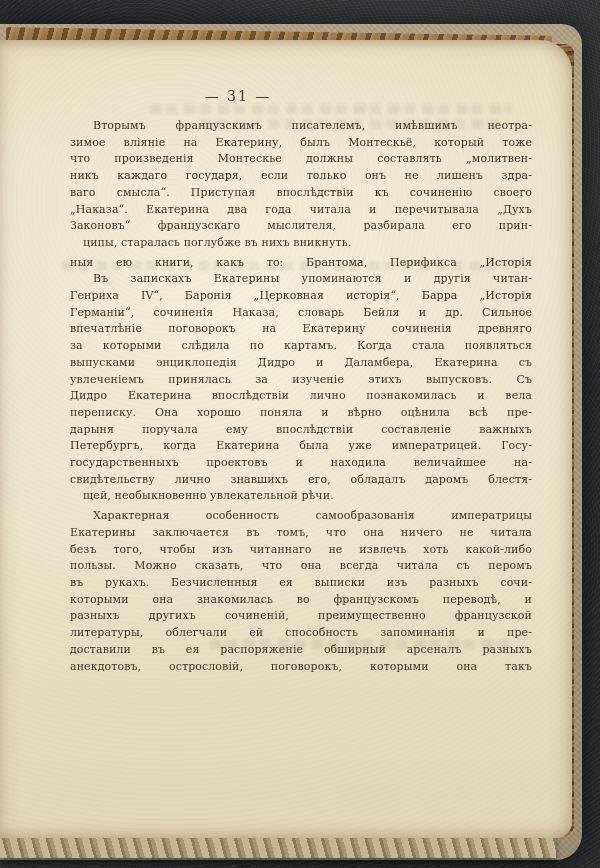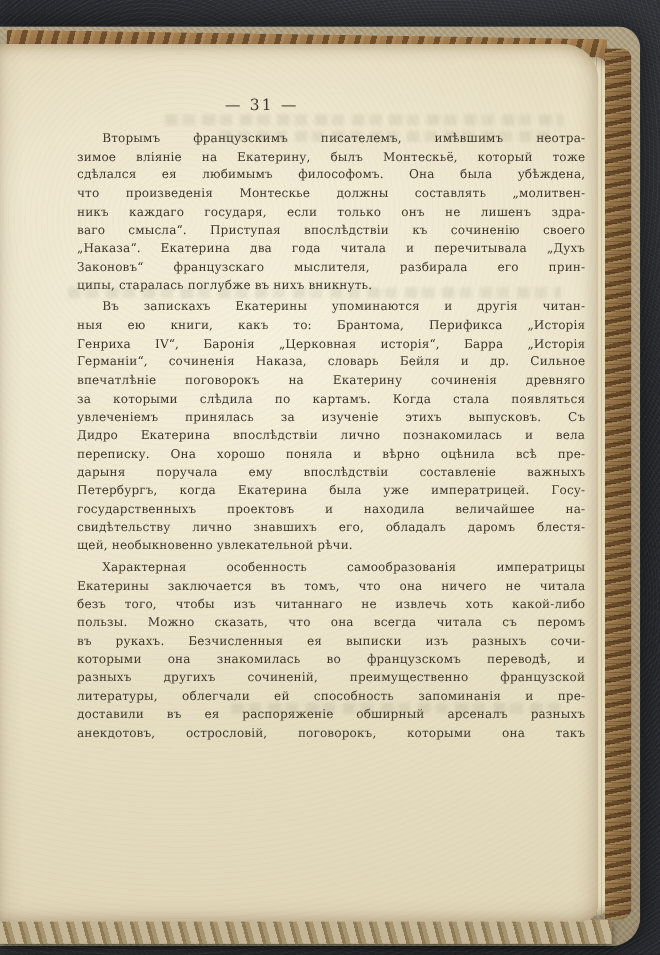--- a/index.html
+++ b/index.html
@@ -68,20 +68,21 @@
     border-radius:0 32px 16px 0;
     background:
       repeating-radial-gradient(circle at 30% 20%, rgba(140,110,70,0.03) 0 1px, transparent 1px 5px),
       radial-gradient(90% 60% at 45% 35%, rgba(255,252,238,0.5), transparent 70%),
       linear-gradient(180deg,#e6dcc0 0%, #ece4cb 16%, #eae2c8 62%, #e0d6b8 100%);
     box-shadow:
       inset -13px 0 18px -10px rgba(130,100,60,0.38),
       inset 0 14px 14px -12px rgba(130,100,60,0.42),
       inset 0 -13px 16px -12px rgba(120,90,55,0.38),
       inset 16px 0 22px -18px rgba(90,70,40,0.28);
+    padding-left: 28px;
   }
   
   .bleed{
     position:absolute;height:10px;opacity:0.32;filter:blur(1.6px);
     background:repeating-linear-gradient(90deg,
       rgba(122,126,102,0.40) 0 11px, rgba(122,126,102,0.06) 11px 16px,
       rgba(122,126,102,0.34) 16px 27px, transparent 27px 34px);
   }
   .bleed.b1{left:150px;top:64px;width:362px;}
   .bleed.b2{left:200px;top:79px;width:300px;}
@@ -92,21 +93,21 @@
     position:absolute;left:62px;top:48px;width:352px;
     text-align:center;font-size:14px;letter-spacing:2px;color:#413a2e;
   }
   .text-block{
     position:absolute;left:70px;top:78px;width:462px;
     font-size:11px;line-height:16.7px;color:#3e372c;letter-spacing:0.1px;
   }
   .para + .para{margin-top:3px;}
   .line{text-align:justify;text-align-last:justify;}
   .line.first{text-indent:23px;}
-  .line.last{text-align-last:left;}
+  .line.last{text-align-last:left;margin-left:13px;}
 </style>
 </head>
 <body>
 
 <div class="scene">
   <div class="leather"></div>
   <div class="cover"></div>
   <div class="top-edge"></div>
   <div class="bottom-weave"></div>
   <div class="stack"></div>
@@ -117,35 +118,35 @@
     <div class="bleed b2"></div>
     <div class="bleed b3"></div>
     <div class="bleed b4"></div>
 
     <div class="page-header">— 31 —</div>
 
     <div class="text-block">
         <div class="para">
           <div class="line first">Вторымъ французскимъ писателемъ, имѣвшимъ неотра-</div>
           <div class="line">зимое вліяніе на Екатерину, былъ Монтескьё, который тоже</div>
-          <div class="line">сдѣлался ея любимымъ философомъ. Она была убѣждена,</div>
           <div class="line">что произведенія Монтескье должны составлять „молитвен-</div>
           <div class="line">никъ каждаго государя, если только онъ не лишенъ здра-</div>
           <div class="line">ваго смысла“. Приступая впослѣдствіи къ сочиненію своего</div>
           <div class="line">„Наказа“. Екатерина два года читала и перечитывала „Духъ</div>
           <div class="line">Законовъ“ французскаго мыслителя, разбирала его прин-</div>
           <div class="line last">ципы, старалась поглубже въ нихъ вникнуть.</div>
         </div>
         <div class="para">
+          <div class="line">ныя ею книги, какъ то: Брантома, Перификса „Исторія</div>
           <div class="line first">Въ запискахъ Екатерины упоминаются и другія читан-</div>
-          <div class="line">ныя ею книги, какъ то: Брантома, Перификса „Исторія</div>
           <div class="line">Генриха IV“, Баронія „Церковная исторія“, Барра „Исторія</div>
           <div class="line">Германіи“, сочиненія Наказа, словарь Бейля и др. Сильное</div>
           <div class="line">впечатлѣніе поговорокъ на Екатерину сочиненія древняго</div>
           <div class="line">за которыми слѣдила по картамъ. Когда стала появляться</div>
+          <div class="line">выпусками энциклопедія Дидро и Даламбера, Екатерина съ</div>
           <div class="line">увлеченіемъ принялась за изученіе этихъ выпусковъ. Съ</div>
           <div class="line">Дидро Екатерина впослѣдствіи лично познакомилась и вела</div>
           <div class="line">переписку. Она хорошо поняла и вѣрно оцѣнила всѣ пре-</div>
           <div class="line">дарыня поручала ему впослѣдствіи составленіе важныхъ</div>
           <div class="line">Петербургъ, когда Екатерина была уже императрицей. Госу-</div>
           <div class="line">государственныхъ проектовъ и находила величайшее на-</div>
           <div class="line">свидѣтельству лично знавшихъ его, обладалъ даромъ блестя-</div>
           <div class="line last">щей, необыкновенно увлекательной рѣчи.</div>
         </div>
         <div class="para">

